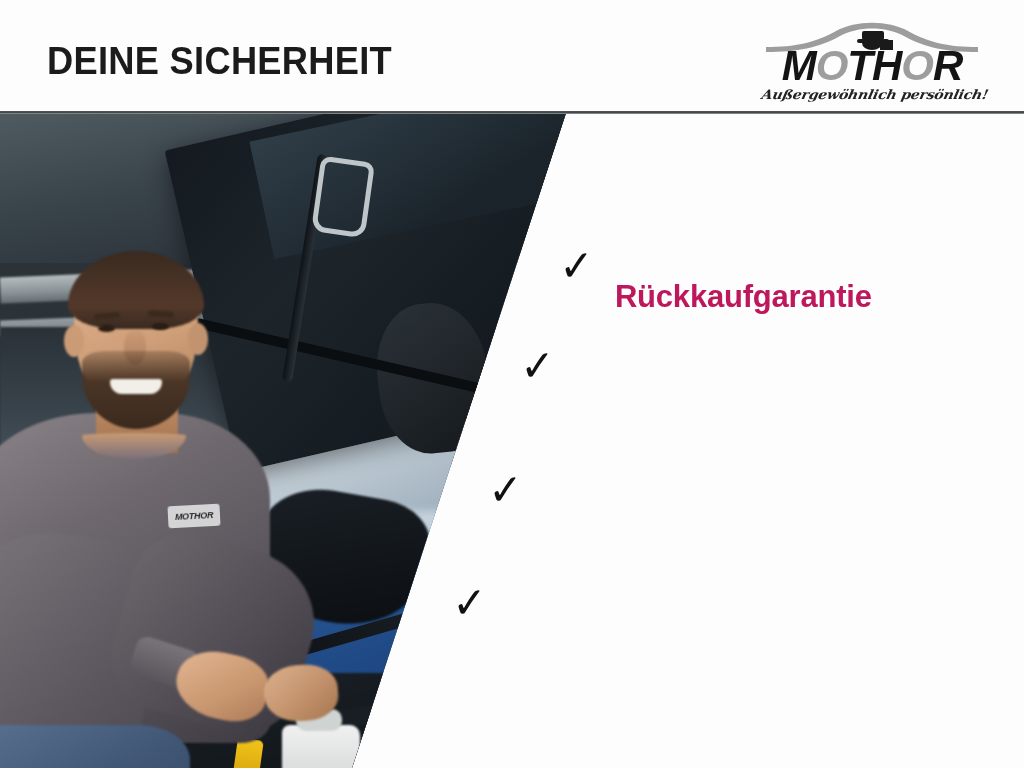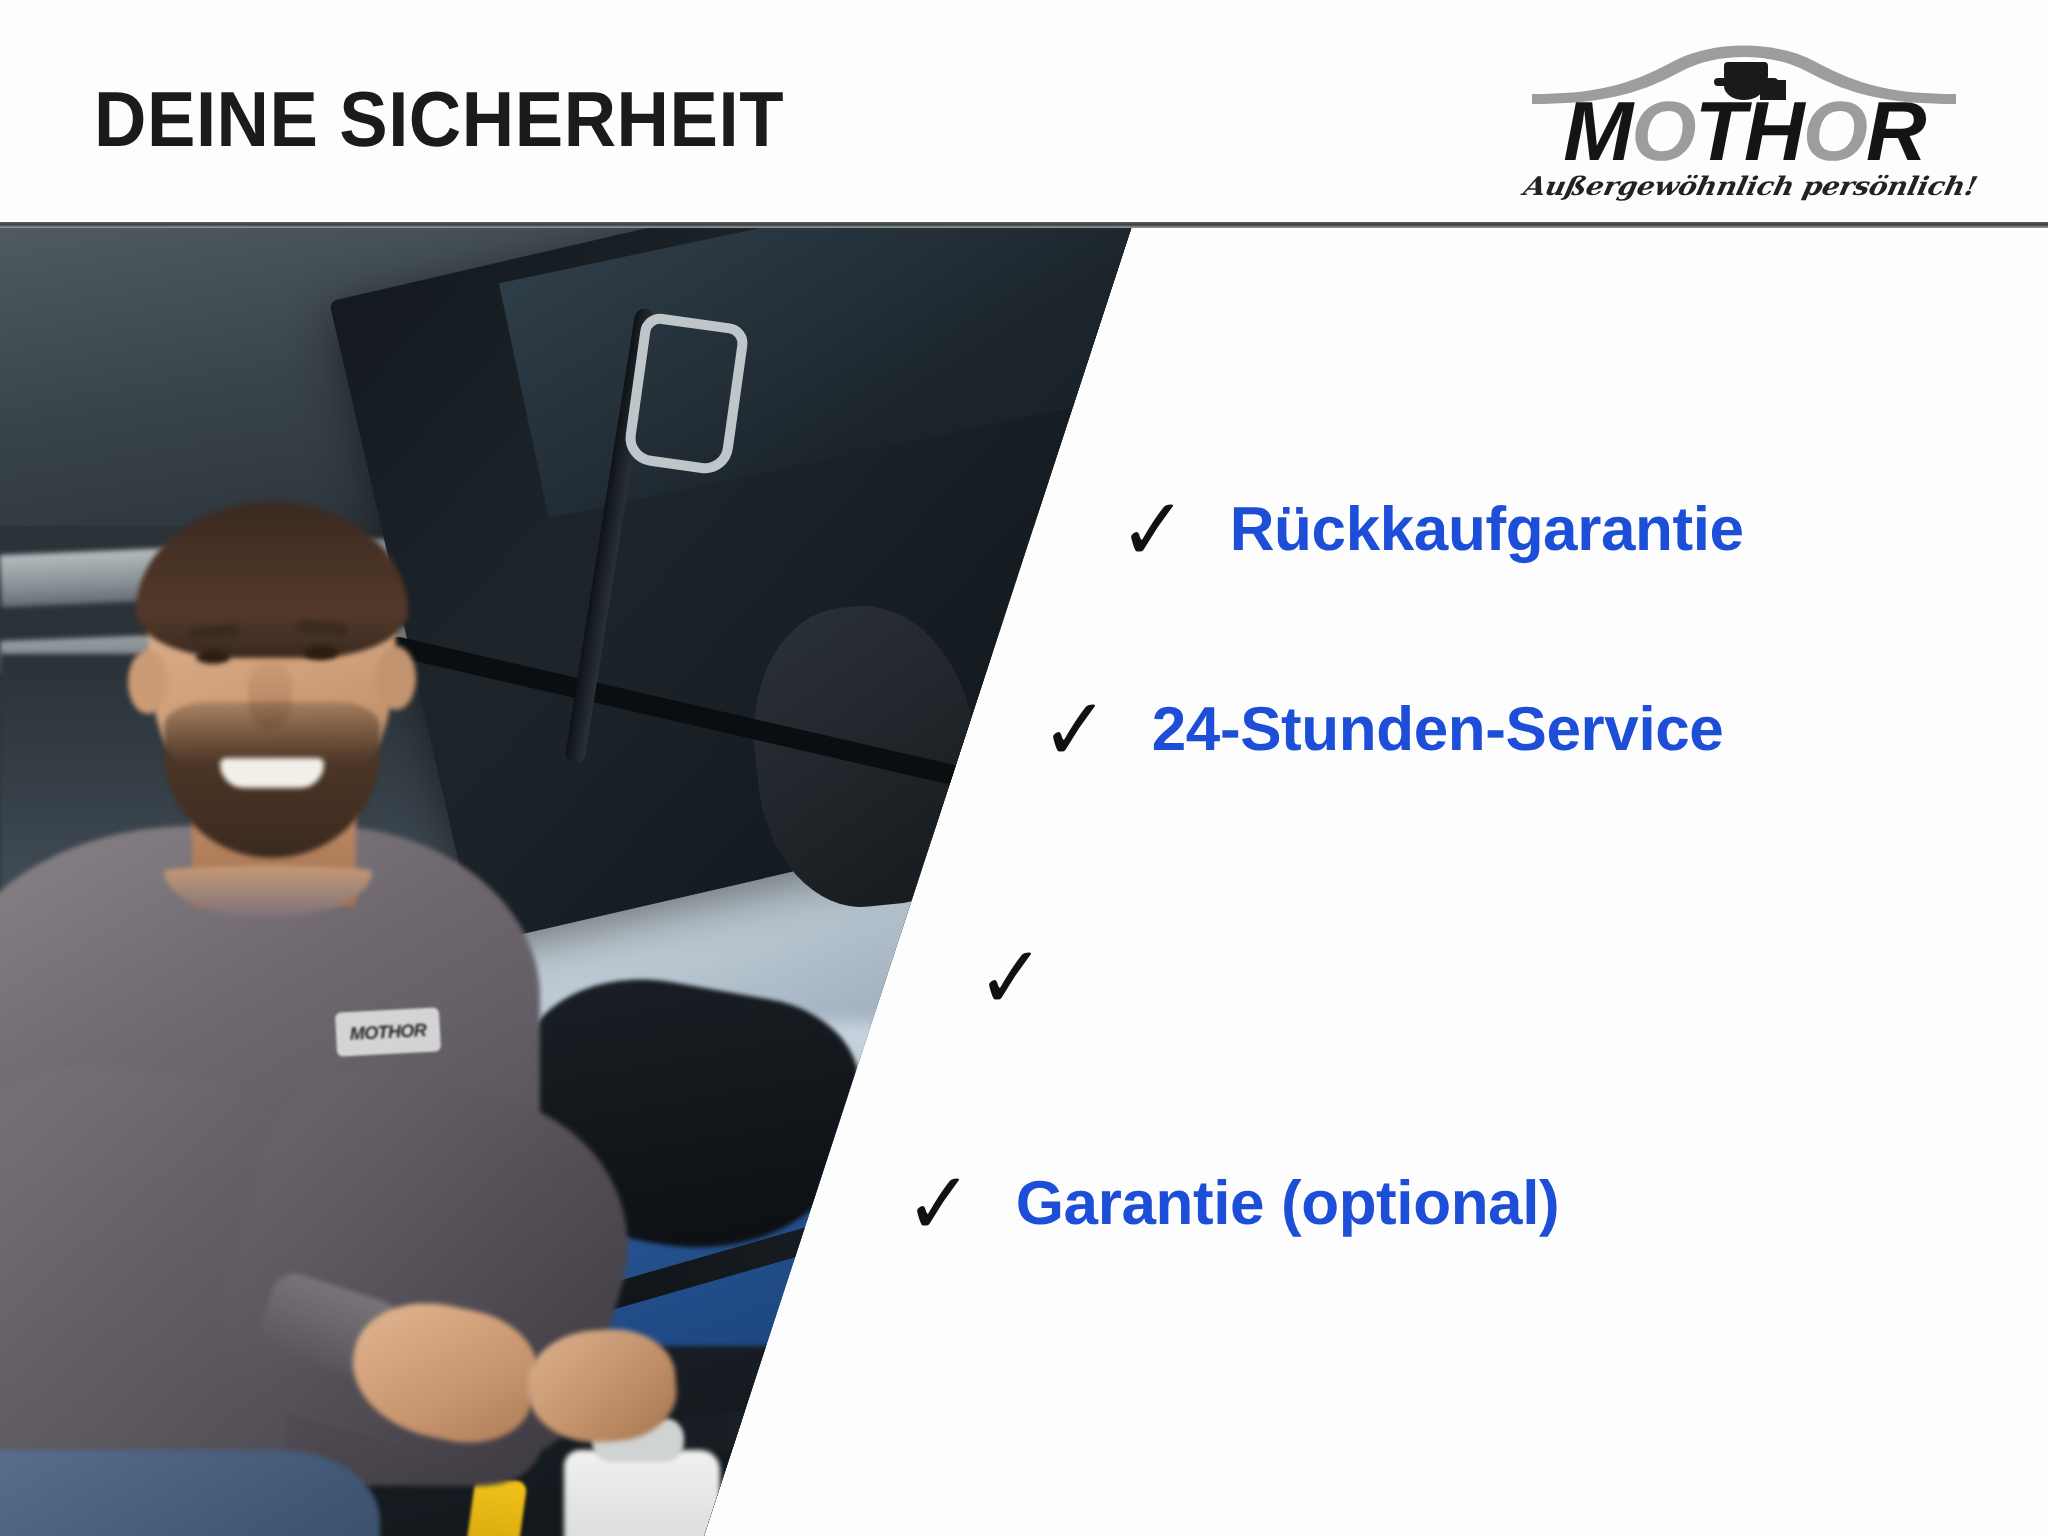--- a/index.html
+++ b/index.html
@@ -362,25 +362,26 @@
     font-weight: bold;
     color: #111111;
     font-family: "DejaVu Sans", sans-serif;
     margin-right: 20px;
     flex: 0 0 auto;
     transform: scaleX(0.92);
   }
   .feature-label {
     font-size: 31px;
     font-weight: bold;
-    color: #1d4ed8;
+    color: #be185d;
     font-family: "Liberation Sans", sans-serif;
     line-height: 38px;
     letter-spacing: -0.2px;
     white-space: pre-line;
+    margin-top: 32px;
   }
   #item-0 { left: 558px; top: 133px; }
   #item-1 { left: 519px; top: 233px; }
   #item-2 { left: 487px; top: 335px; }
   #item-2 .feature-check { margin-top: 22px; }
   #item-3 { left: 451px; top: 470px; }
 </style>
 </head>
 <body>
 
@@ -457,26 +458,24 @@
 
   <div id="feature-list">
 
     <div class="feature-item" id="item-0">
       <span class="feature-check">✓</span>
       <span class="feature-label">Rückkaufgarantie</span>
     </div>
 
     <div class="feature-item" id="item-1">
       <span class="feature-check">✓</span>
-      <span class="feature-label">24-Stunden-Service</span>
     </div>
 
     <div class="feature-item" id="item-2">
       <span class="feature-check">✓</span>
     </div>
 
     <div class="feature-item" id="item-3">
       <span class="feature-check">✓</span>
-      <span class="feature-label">Garantie (optional)</span>
     </div>
 
   </div>
 </div>
 
 </body></html>

